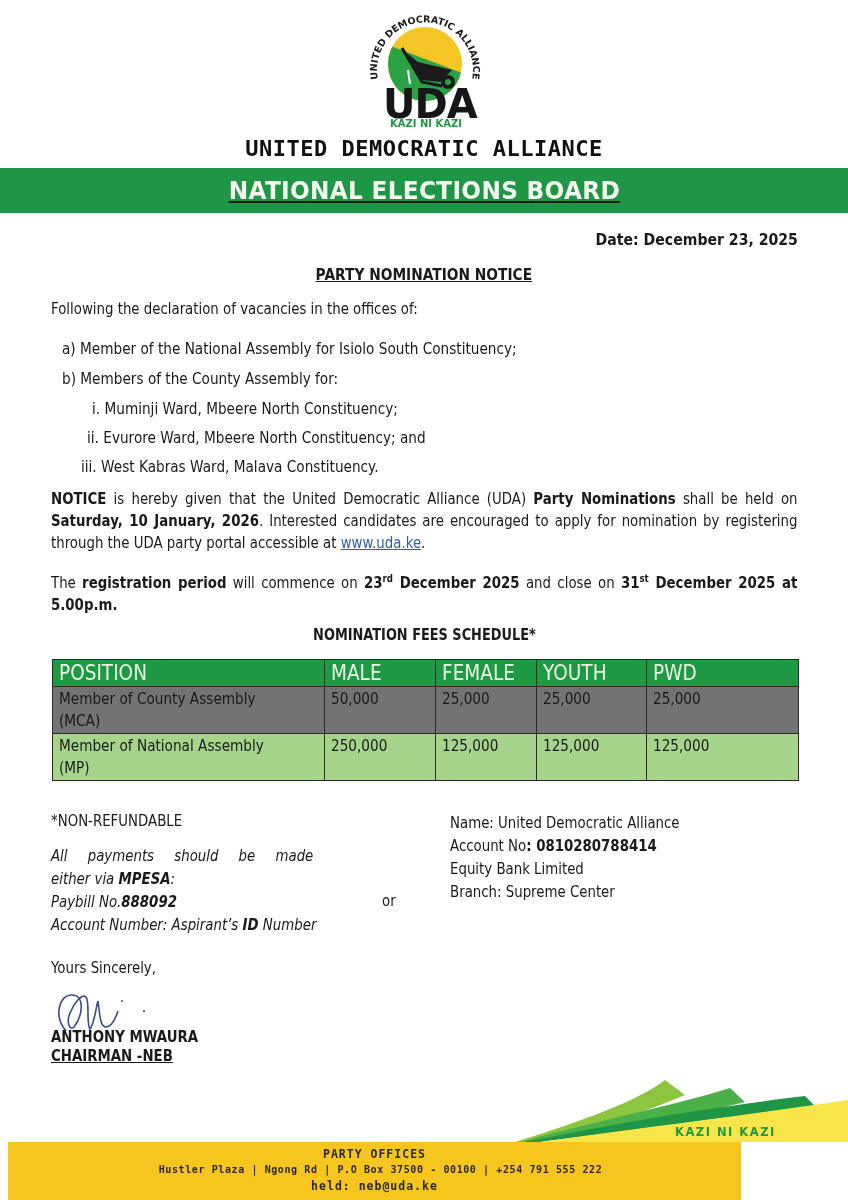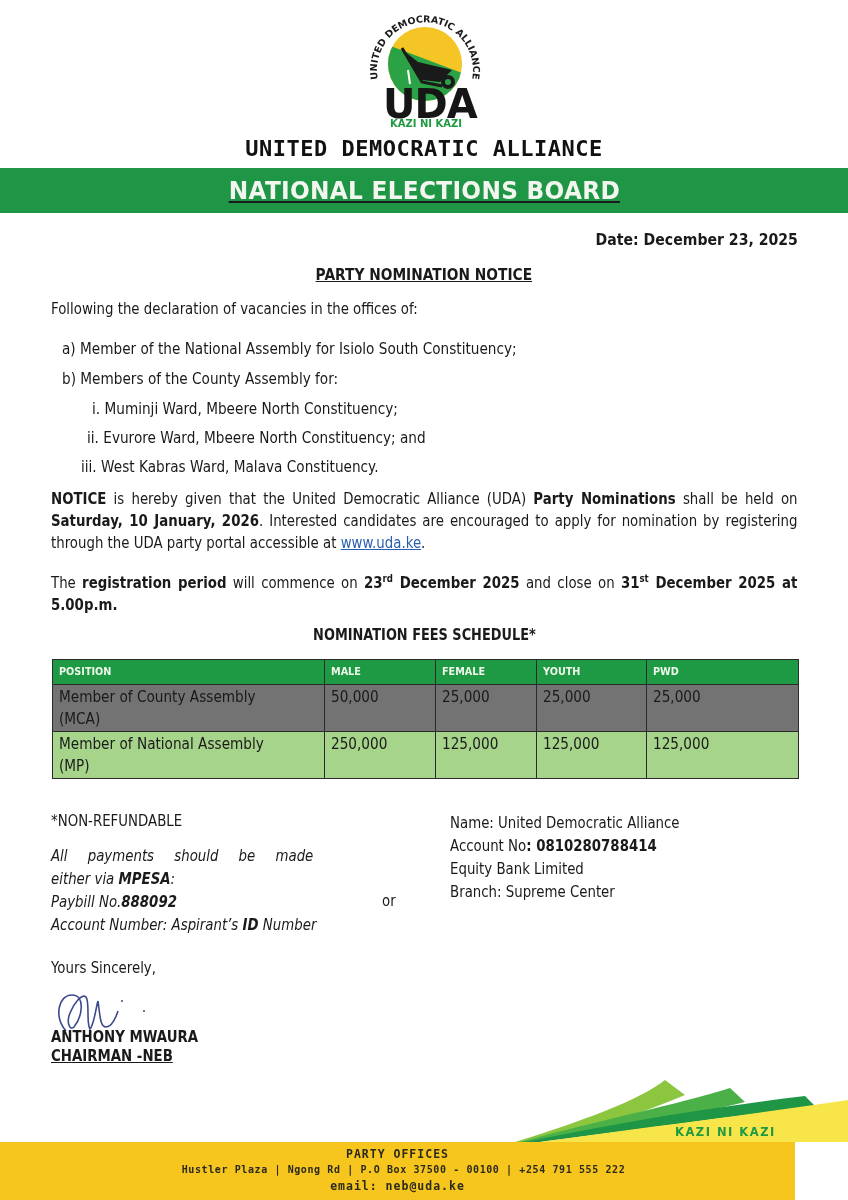--- a/index.html
+++ b/index.html
@@ -29,21 +29,21 @@
     .para { position: absolute; left: 51px; width: 747px; font-size: 15.5px; line-height: 22px; text-align: justify; }
     .para .inner { width: 868px; transform: scaleX(0.86); transform-origin: left top; text-align: justify; text-align-last: left; }
     .para b { font-weight: 700; }
     .link { color: #2a5fb0; text-decoration: underline; }
 
     .fees-title { left: 0; width: 848px; top: 625px; text-align: center; }
     .fees-title span { display: inline-block; font-weight: 700; font-size: 15px; transform: scaleX(0.86); }
 
     table.fees { position: absolute; left: 52px; top: 659px; width: 747px; border-collapse: collapse; font-size: 15.5px; }
     table.fees td, table.fees th { border: 1.5px solid #2b2b2b; vertical-align: top; padding: 1px 6px; text-align: left; }
-    table.fees th { background: #1f9a44; color: #eef7ea; font-weight: 700; height: 23px; font-size: 11px; }
+    table.fees th { background: #1f9a44; color: #eef7ea; font-weight: 400; height: 23px; font-size: 21px; }
     table.fees tr.r1 td { background: #737373; height: 46px; }
     table.fees tr.r2 td { background: #a7d48b; height: 46px; }
     .cell { display: inline-block; transform: scaleX(0.88); transform-origin: left top; white-space: nowrap; line-height: 22px; }
 
     .nonref { left: 51px; top: 811px; }
     .pay { position: absolute; font-size: 15.5px; line-height: 23px; }
     .pay .row { white-space: nowrap; transform: scaleX(0.86); transform-origin: left top; }
     .pay-left { left: 51px; top: 845px; width: 265px; font-style: italic; }
     .pay-left .justify { display: flex; justify-content: space-between; width: 305px; transform: scaleX(0.86); transform-origin: left top; }
     .or { left: 382px; top: 891px; }
@@ -51,21 +51,21 @@
 
     .closing { left: 51px; top: 958px; }
     .signature { position: absolute; left: 52px; top: 987px; width: 110px; height: 50px; }
     .signer { left: 51px; top: 1027px; font-weight: 700; }
     .signer-role { left: 51px; top: 1046px; font-weight: 700; }
     .signer-role span { text-decoration: underline; }
 
     
     .swoosh { position: absolute; left: 0; top: 1070px; width: 848px; height: 80px; }
     .slogan-footer { position: absolute; left: 675px; top: 1125px; font-family: "DejaVu Sans", sans-serif; font-weight: 700; font-size: 11.5px; color: #1f9a44; letter-spacing: 1.5px; }
-    .footer-band { position: absolute; left: 0; top: 1142px; width: 795px; height: 58px; background: #f6c61f; text-align: center; }
+    .footer-band { position: absolute; left: 8px; top: 1142px; width: 733px; height: 58px; background: #f6c61f; text-align: center; }
     .footer-band div { font-family: "DejaVu Sans Mono", monospace; font-weight: 700; color: #2c2a1c; line-height: 16px; }
     .f-title { font-size: 11.5px; margin-top: 4px; letter-spacing: 1px; }
     .f-addr { font-size: 10px; letter-spacing: 0.6px; margin-left: 12px; }
     .f-email { font-size: 11.5px; letter-spacing: 1px; }
   </style>
 </head>
 <body>
 
 <svg class="logo" viewBox="0 0 130 128">
   <defs>
@@ -204,14 +204,14 @@
 <svg class="swoosh" viewBox="0 0 848 80" preserveAspectRatio="none">
   <path d="M 515 72 C 580 52 640 30 665 10 L 685 25 C 640 44 590 60 530 72 Z" fill="#8cc63f"></path>
   <path d="M 520 72 C 600 50 680 34 730 18 L 745 32 C 680 48 600 62 535 72 Z" fill="#4cb048"></path>
   <path d="M 525 72 C 620 52 720 36 805 26 L 815 36 C 720 48 620 62 540 72 Z" fill="#1e9646"></path>
   <path d="M 540 72 C 640 58 740 46 848 30 L 848 72 Z" fill="#f8e54a"></path>
 </svg>
 <div class="slogan-footer">KAZI NI KAZI</div>
 <div class="footer-band">
   <div class="f-title">PARTY OFFICES</div>
   <div class="f-addr">Hustler Plaza | Ngong Rd | P.O Box 37500 - 00100 | +254 791 555 222</div>
-  <div class="f-email">email: neb@uda.ke</div>
+  <div class="f-email">held: neb@uda.ke</div>
 </div>
 
 </body></html>

